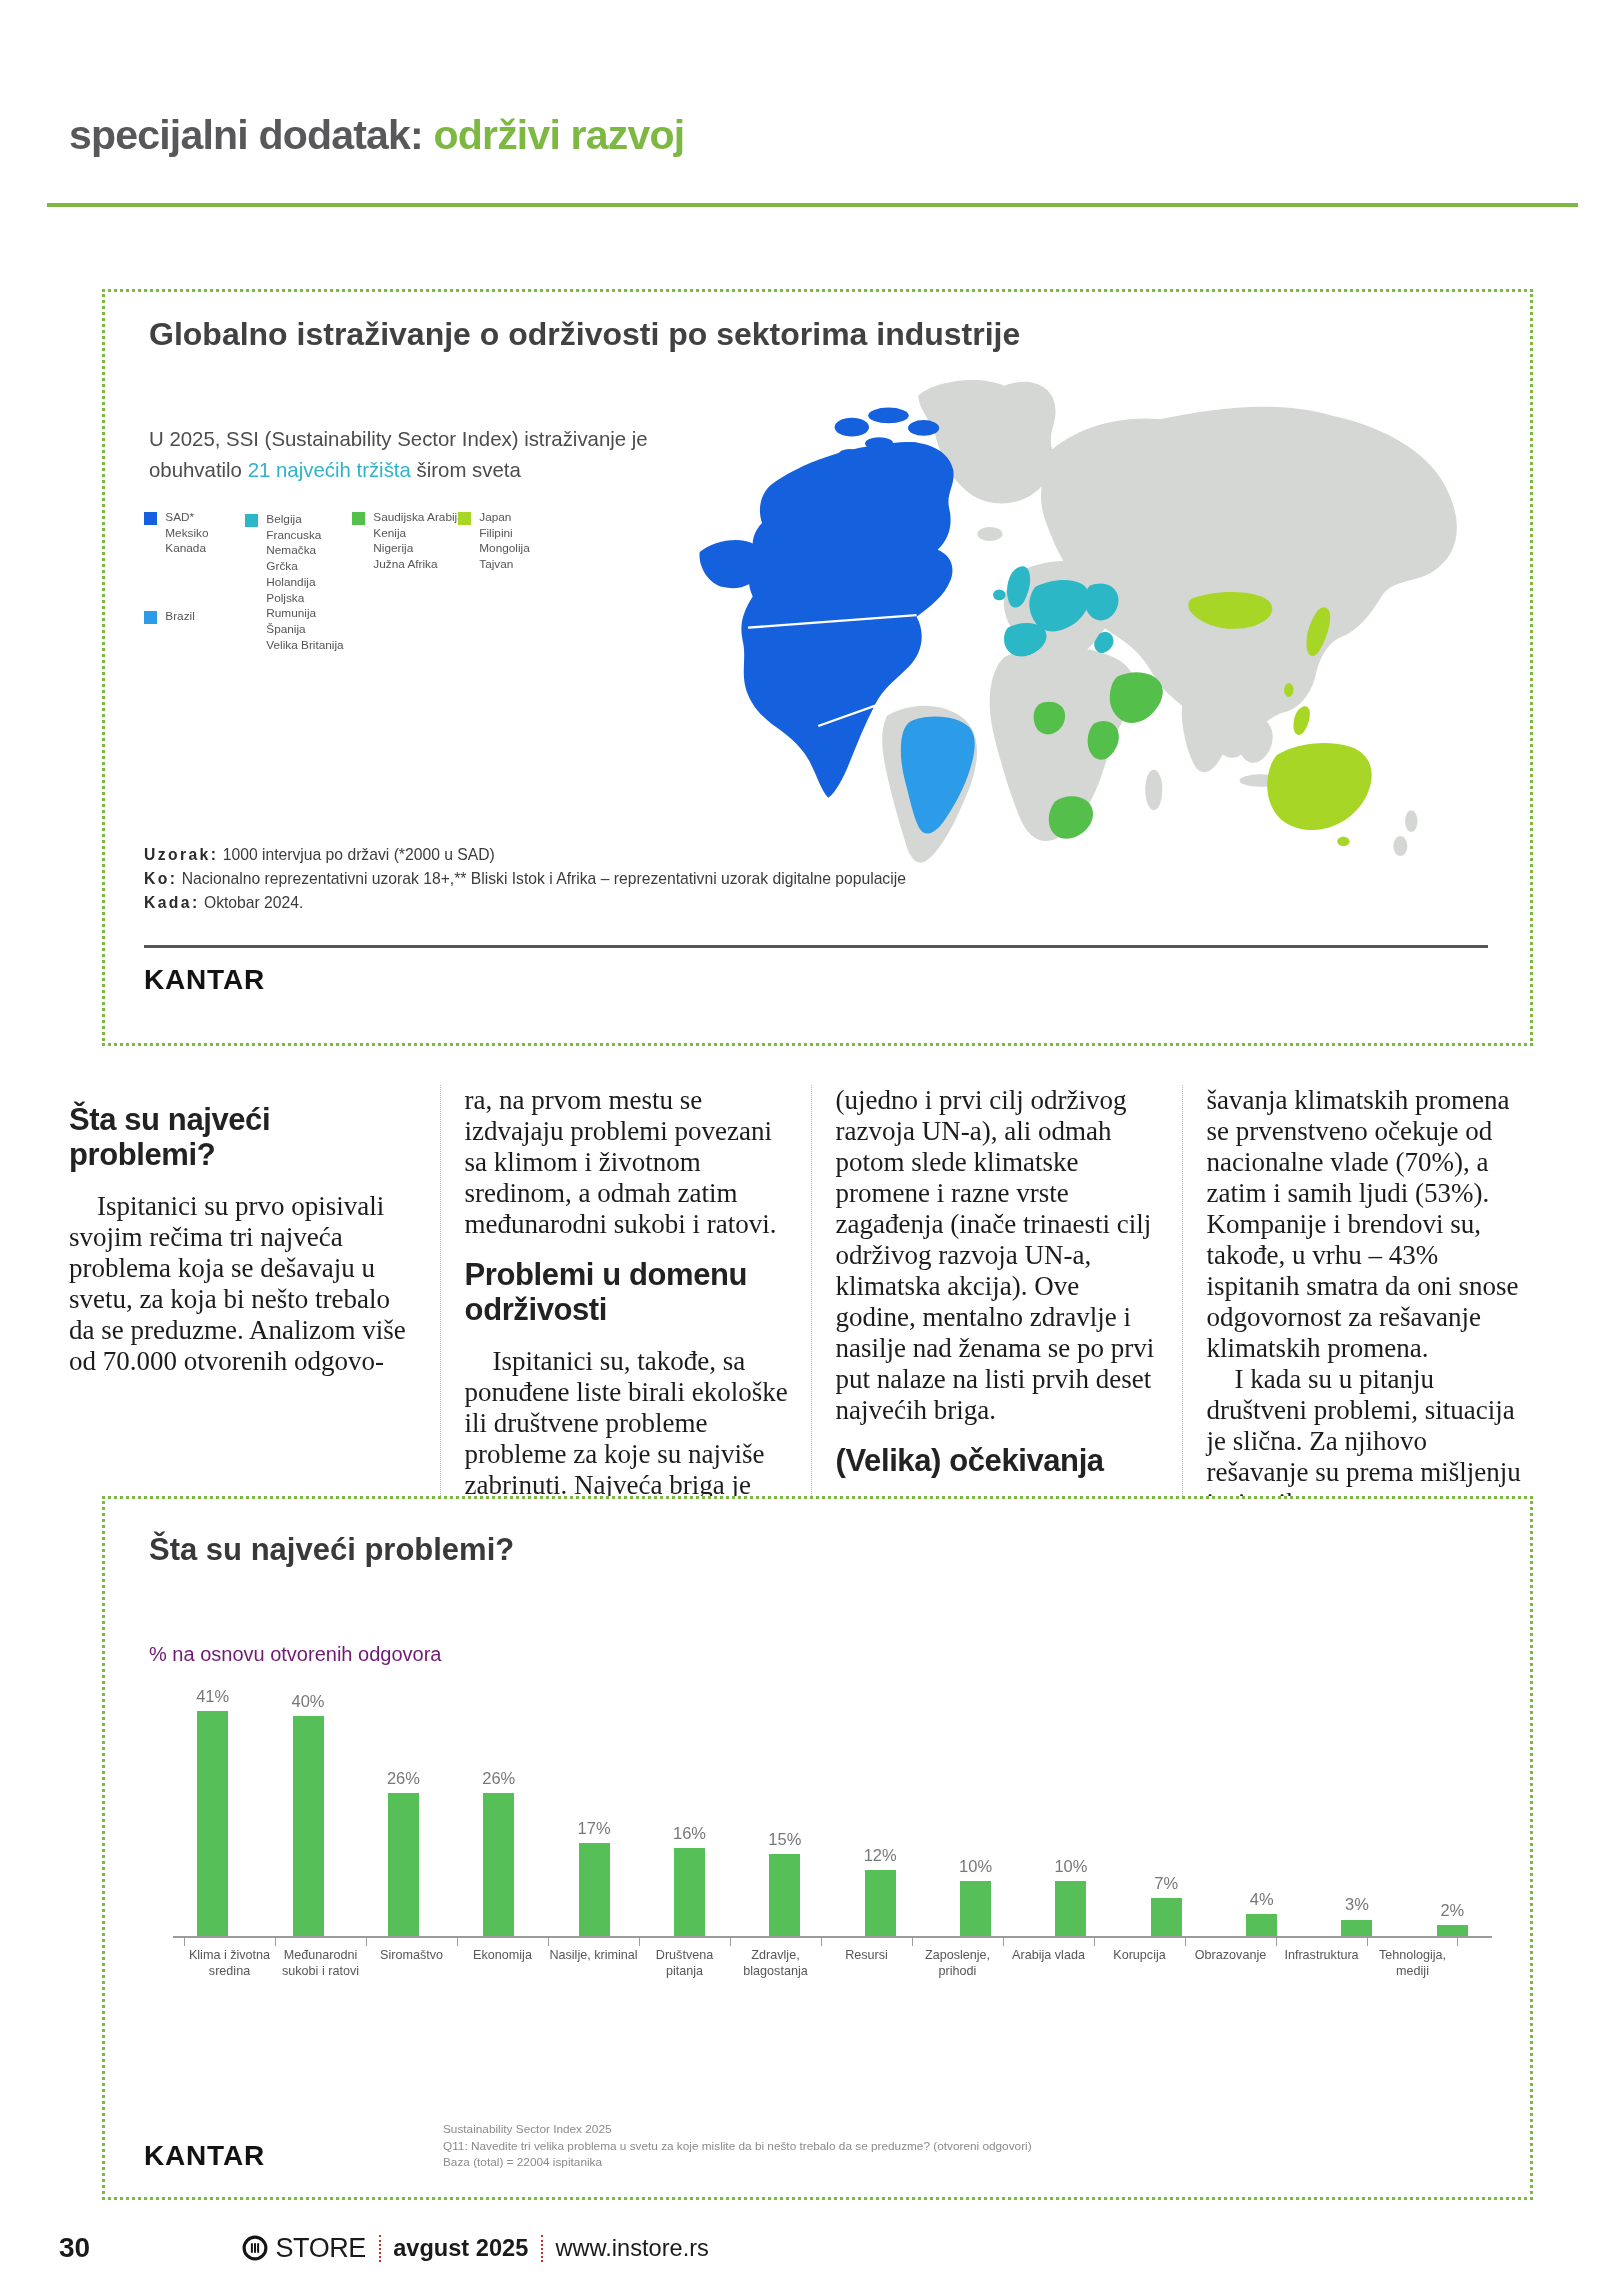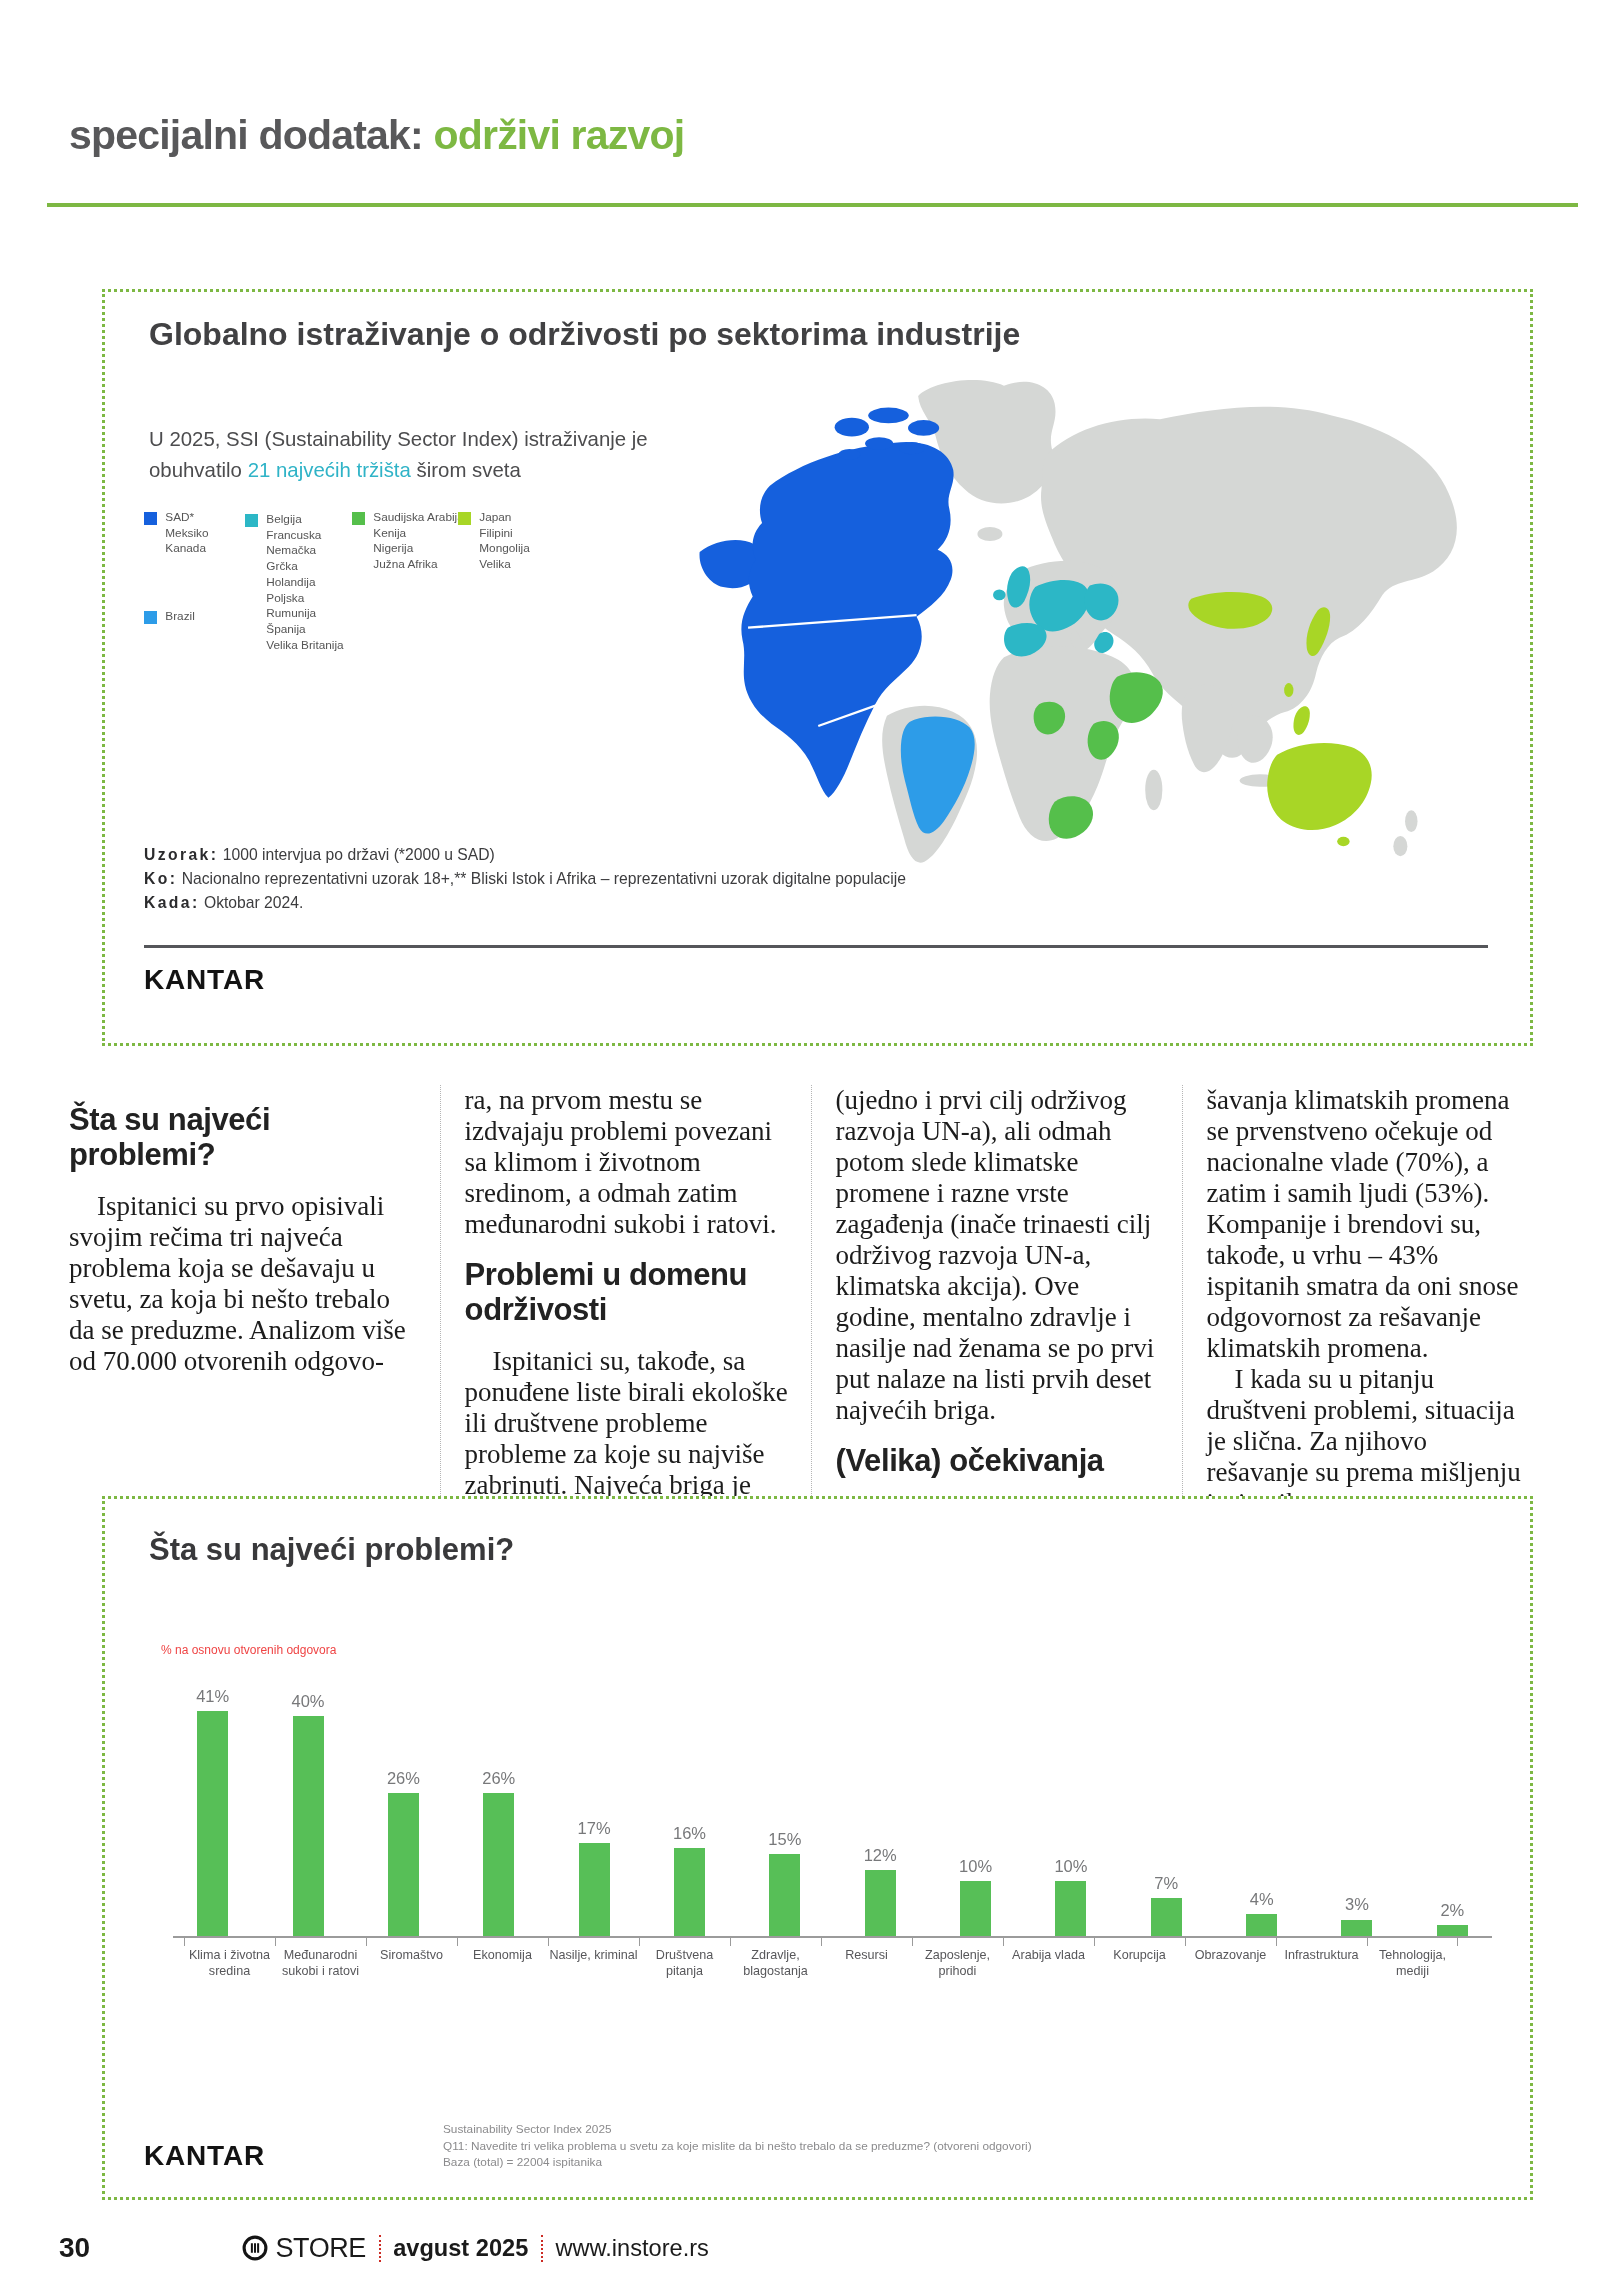--- a/index.html
+++ b/index.html
@@ -48,21 +48,21 @@
        font-family:"Liberation Serif",serif;font-size:27px;line-height:31px;color:#1c1c1c;
        text-align:left;}
   .col + .col{border-left:1.6px dotted #b5b5b5;padding-left:23.6px;}
   .col p{margin:0;}
   .col p.ind{text-indent:28px;}
   .col h3{font-family:"Liberation Sans",sans-serif;font-size:31px;line-height:35px;
           margin:17.3px 0 19px;color:#222;letter-spacing:-0.4px;}
 
   
   #chart-title{position:absolute;left:44px;top:33px;font-size:31px;font-weight:bold;color:#39393b;}
-  #chart-subtitle{position:absolute;left:44px;top:144px;font-size:12px;color:#ef4444;margin-left:12px;}
+  #chart-subtitle{position:absolute;left:44px;top:144px;font-size:20px;color:#701a75;}
   #chart{position:absolute;left:68px;top:179px;width:1319px;}
   #bars{display:flex;align-items:flex-end;height:258px;padding:0 11px;gap:38px;}
   .cell{width:91px;display:flex;flex-direction:column;align-items:center;justify-content:flex-end;}
   .val{font-size:16.5px;color:#77787a;margin-bottom:5.5px;}
   .bar{width:31px;background:var(--bar);}
   #axis{height:2.4px;background:#9b9b9b;}
   #ticks{display:flex;padding:0 11px;}
   .tick-cell{width:91px;height:7.9px;border-left:1.6px solid #9b9b9b;box-sizing:border-box;}
   .tick-cell:last-child{border-right:1.6px solid #9b9b9b;}
   #cats{display:flex;padding:1.6px 11px 0;}
@@ -135,21 +135,21 @@
             <div>Nigerija</div>
             <div>Južna Afrika</div>
           </div>
         </div>
         <div class="lg lg-4">
           <span class="sq" style="background: rgb(168, 214, 38);"></span>
           <div>
             <div>Japan</div>
             <div>Filipini</div>
             <div>Mongolija</div>
-            <div>Velika</div>
+            <div>Tajvan</div>
           </div>
         </div>
       </div>
 
     <svg id="world-map" viewBox="0 0 1100 660">
 
       <g>
         <path class="land" d="M340,55 C360,35 420,28 450,42 C480,30 510,40 515,65 C520,90 505,100 512,125 C518,150 500,175 480,185 C455,198 420,195 400,175 C380,158 368,130 362,105 C356,85 342,75 340,55 Z"></path>
         <ellipse class="land" cx="432" cy="232" rx="16" ry="9"></ellipse>
         <path class="land" d="M505,130 C540,95 600,80 650,85 C720,70 800,60 870,80 C940,95 1000,130 1020,180 C1040,225 1030,260 1000,280 C975,295 950,290 935,310 C920,335 905,355 880,365 C865,372 855,390 850,410 C845,435 830,455 810,460 C790,466 775,480 765,500 C755,520 740,525 725,510 C712,495 705,475 690,462 C670,445 650,430 640,410 C628,388 610,372 590,360 C570,348 558,330 550,310 C540,285 525,268 515,245 C505,220 495,200 498,175 C500,155 498,142 505,130 Z"></path>

